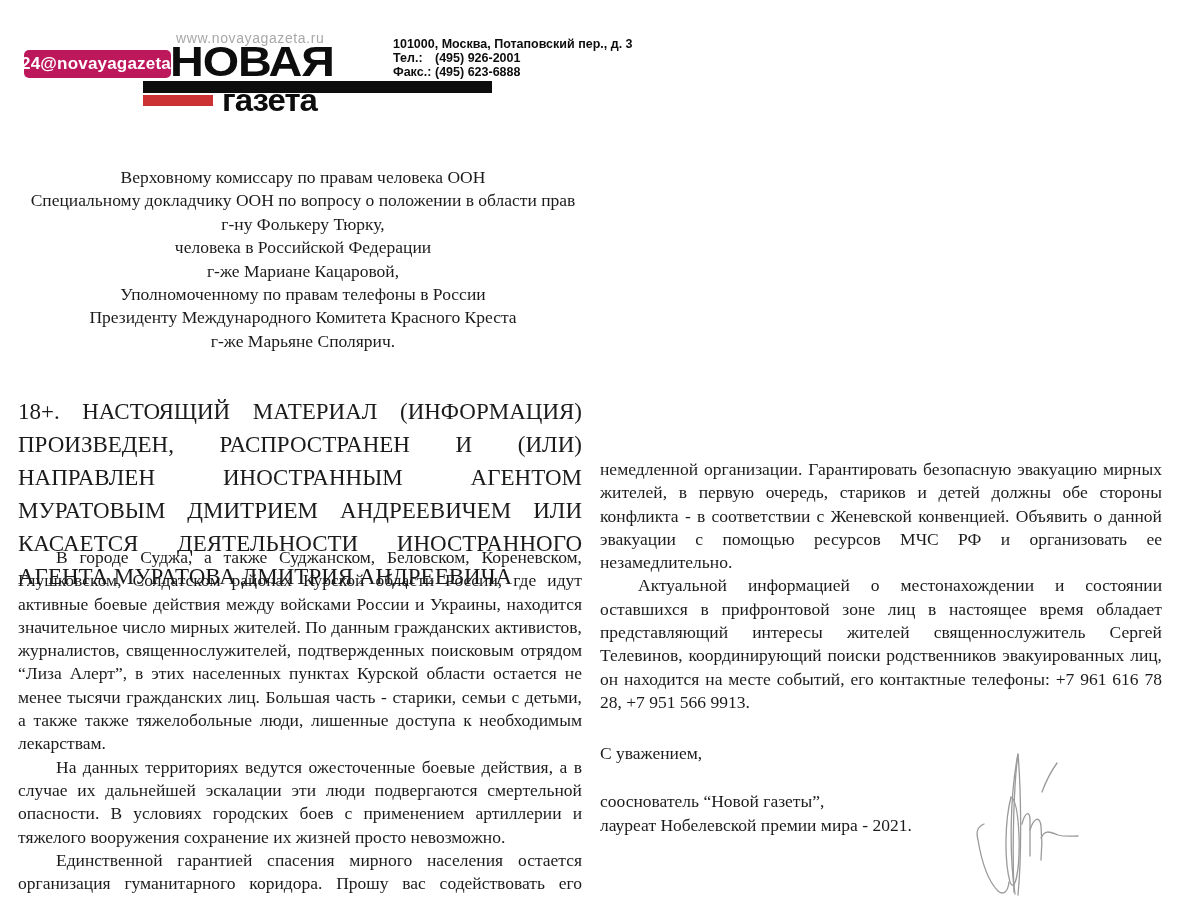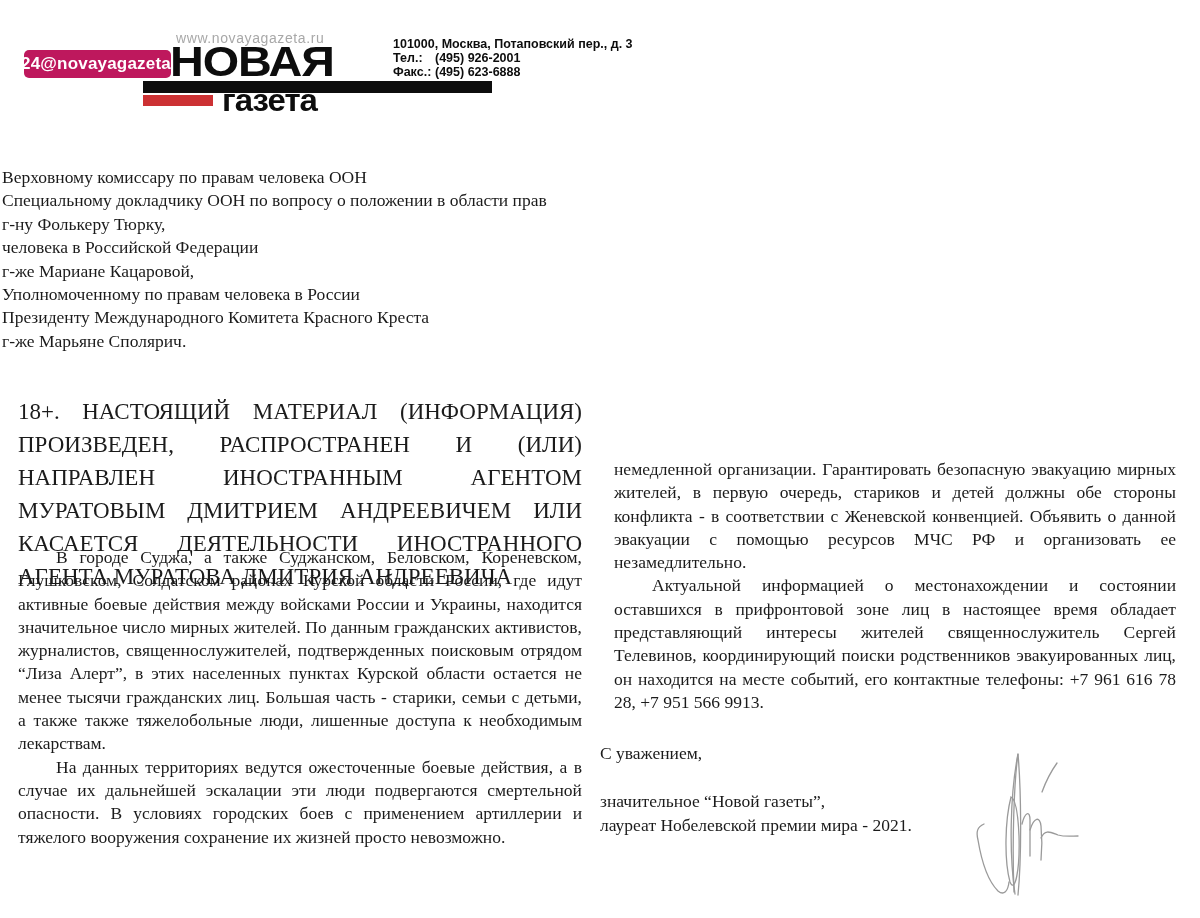--- a/index.html
+++ b/index.html
@@ -32,33 +32,33 @@
     color:#0d0d0d;letter-spacing:-1px;transform:scaleY(0.95);transform-origin:left top;
   }
   .contact{
     position:absolute;left:393px;top:38px;
     font-family:"Liberation Sans", sans-serif;font-weight:bold;font-size:12.5px;line-height:13.8px;
     color:#0d0d0d;white-space:nowrap;
   }
   .contact .lbl{display:inline-block;width:42px;}
   
   .recipients{
-    position:absolute;left:2px;top:166px;width:570px;
-    font-size:17.5px;line-height:23.4px;text-align:left;
+    position:absolute;left:18px;top:166px;width:570px;
+    font-size:17.5px;line-height:23.4px;text-align:center;
   }
   .disclaimer{
     position:absolute;left:18px;top:395px;width:564px;
     font-size:23px;line-height:33px;text-align:justify;
   }
   .col{font-size:17.5px;line-height:23.3px;text-align:justify;}
   .col p{margin:0;}
   .col p.ind{text-indent:38px;}
   .col p.cont-next{text-align-last:justify;}
   .col-left{position:absolute;left:18px;top:546px;width:564px;}
-  .col-right{position:absolute;left:614px;top:458px;width:562px;}
+  .col-right{position:absolute;left:600px;top:458px;width:562px;}
   .signoff{
     position:absolute;left:600px;top:741px;width:450px;
     font-size:17.5px;line-height:24px;text-align:left;
   }
   .signoff .gap{height:24px;}
   .signature-svg{position:absolute;left:962px;top:742px;}
 </style>
 </head>
 <body>
 
@@ -80,41 +80,42 @@
     <div><span class="lbl">Тел.:</span><span>(495) 926-2001</span></div>
     <div><span class="lbl">Факс.:</span><span>(495) 623-6888</span></div>
   </div>
 
   <div class="recipients">
     <div>Верховному комиссару по правам человека ООН</div>
     <div>Специальному докладчику ООН по вопросу о положении в области прав</div>
     <div>г-ну Фолькеру Тюрку,</div>
     <div>человека в Российской Федерации</div>
     <div>г-же Мариане Кацаровой,</div>
-    <div>Уполномоченному по правам человека в России</div>
+    <div>Уполномоченному по правам телефоны в России</div>
     <div>Президенту Международного Комитета Красного Креста</div>
     <div>г-же Марьяне Сполярич.</div>
   </div>
 
   <div class="disclaimer">18+.  НАСТОЯЩИЙ  МАТЕРИАЛ  (ИНФОРМАЦИЯ)  ПРОИЗВЕДЕН, РАСПРОСТРАНЕН И (ИЛИ) НАПРАВЛЕН ИНОСТРАННЫМ АГЕНТОМ МУРАТОВЫМ ДМИТРИЕМ АНДРЕЕВИЧЕМ ИЛИ КАСАЕТСЯ ДЕЯТЕЛЬНОСТИ ИНОСТРАННОГО АГЕНТА МУРАТОВА ДМИТРИЯ АНДРЕЕВИЧА</div>
 
   <div class="col col-left">
     <p class="ind">В городе Суджа, а также Суджанском, Беловском, Кореневском, Глушковском, Солдатском районах Курской области России, где идут активные боевые действия между войсками России и Украины, находится значительное число мирных жителей. По данным гражданских активистов, журналистов, священнослужителей, подтвержденных поисковым отрядом “Лиза Алерт”, в этих населенных пунктах Курской области остается не менее тысячи гражданских лиц.  Большая часть  - старики, семьи с детьми, а также также тяжелобольные люди, лишенные доступа к необходимым лекарствам.</p>
     <p class="ind">На данных территориях ведутся ожесточенные боевые действия, а в случае их дальнейшей эскалации эти люди подвергаются смертельной опасности. В условиях городских боев с применением артиллерии и тяжелого вооружения сохранение их жизней просто невозможно.</p>
+    <p class="ind cont-next">Единственной гарантией спасения мирного населения остается организация гуманитарного коридора. Прошу вас содействовать его</p>
   </div>
 
   <div class="col col-right">
     <p>немедленной организации. Гарантировать безопасную эвакуацию мирных жителей, в первую очередь, стариков и детей должны обе стороны конфликта - в соответствии с Женевской конвенцией. Объявить о данной эвакуации с помощью ресурсов МЧС РФ и организовать ее незамедлительно.</p>
     <p class="ind">Актуальной информацией о местонахождении и состоянии оставшихся в прифронтовой зоне лиц в настоящее время обладает представляющий интересы жителей священнослужитель Сергей Телевинов, координирующий поиски родственников эвакуированных лиц, он находится на месте событий, его контактные телефоны: +7 961 616 78 28, +7 951 566 9913.</p>
   </div>
 
   <div class="signoff">
     <div>С уважением,</div>
     <div class="gap"></div>
-    <div>значительное “Новой газеты”,</div>
+    <div>сооснователь “Новой газеты”,</div>
     <div>лауреат Нобелевской премии мира - 2021.</div>
   </div>
 
   <svg class="signature-svg" width="156" height="170" viewBox="0 0 156 170" fill="none">
     <g stroke="#9a9a9a" stroke-width="1.3" stroke-linecap="round" fill="none">
 
       <path d="M 22 82 C 15 85 14 90 16 98 C 20 122 27 140 36 149 C 42 154 46 149 47 140"></path>
 
       <path d="M 53 152 C 47 112 48 52 56 12 C 59 46 60 112 56 153"></path>
       <path d="M 56 12 C 52 40 50 100 52 150"></path>

